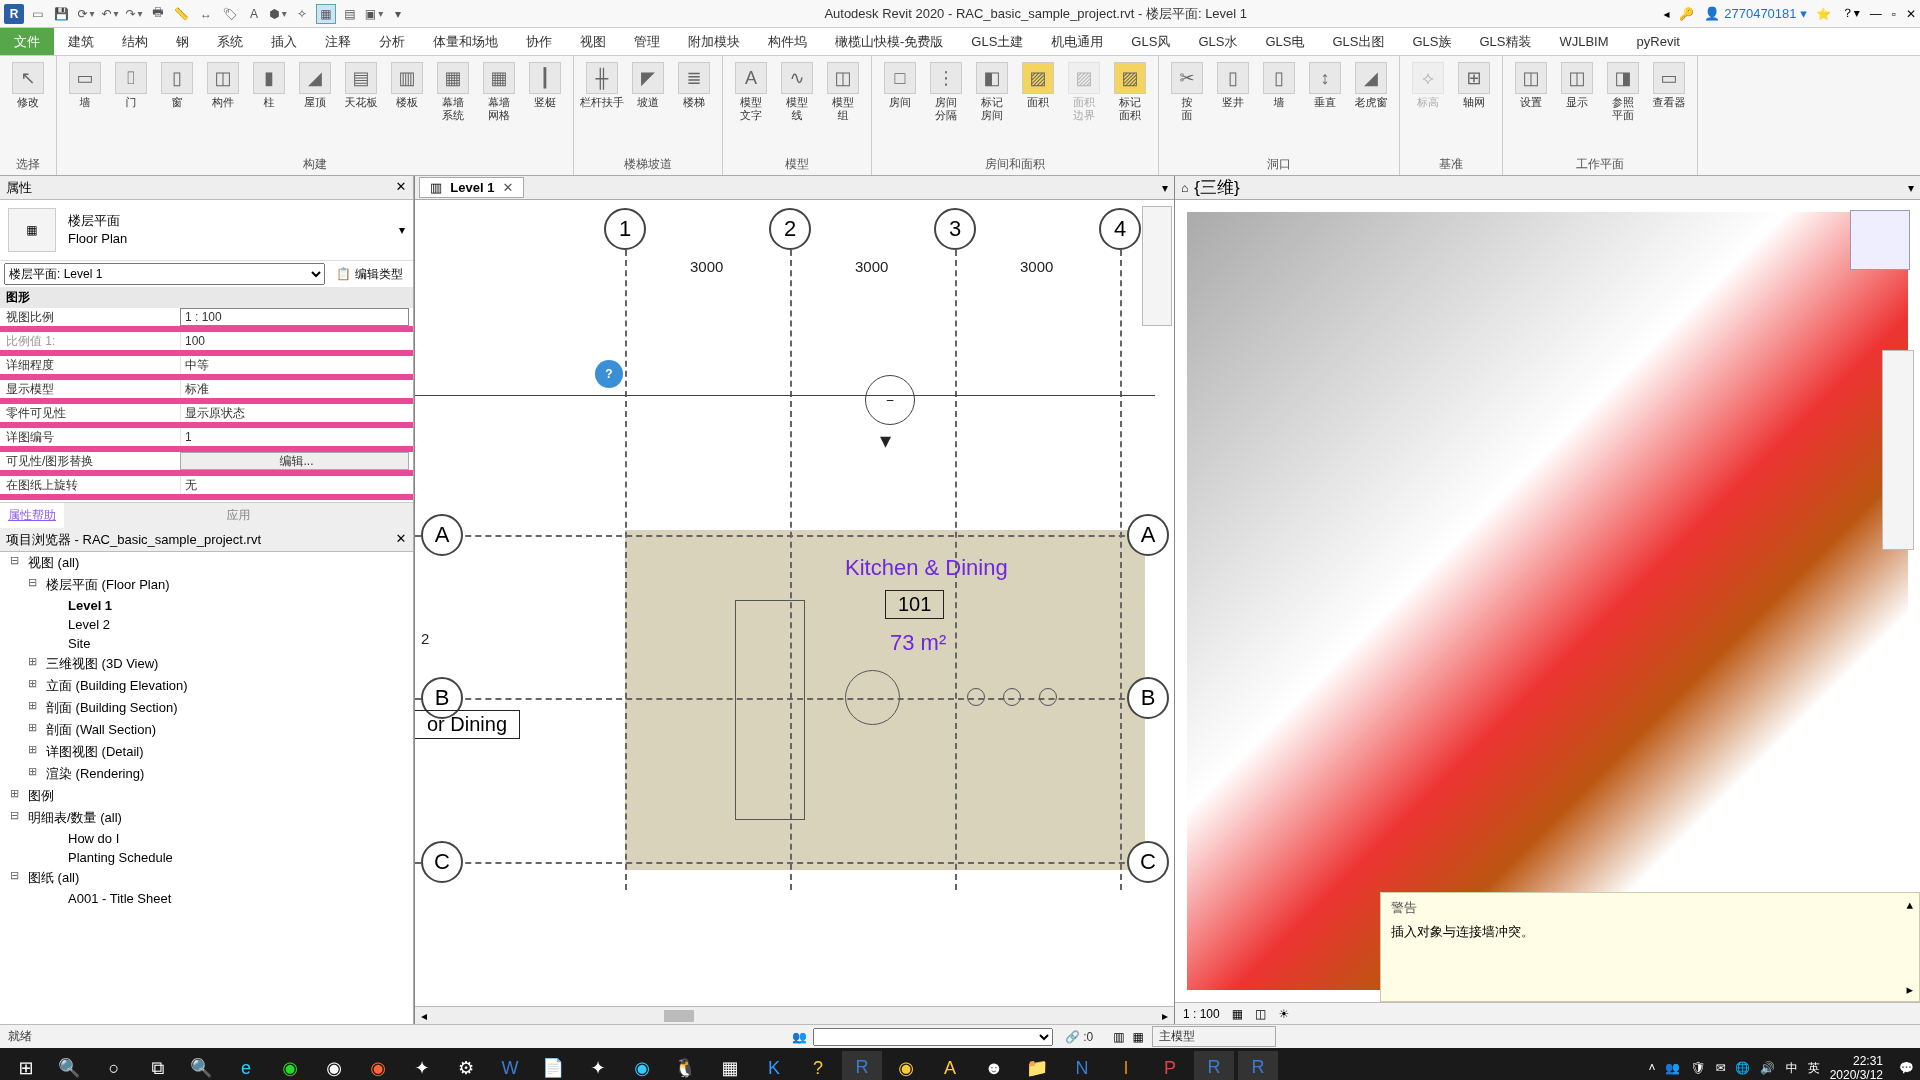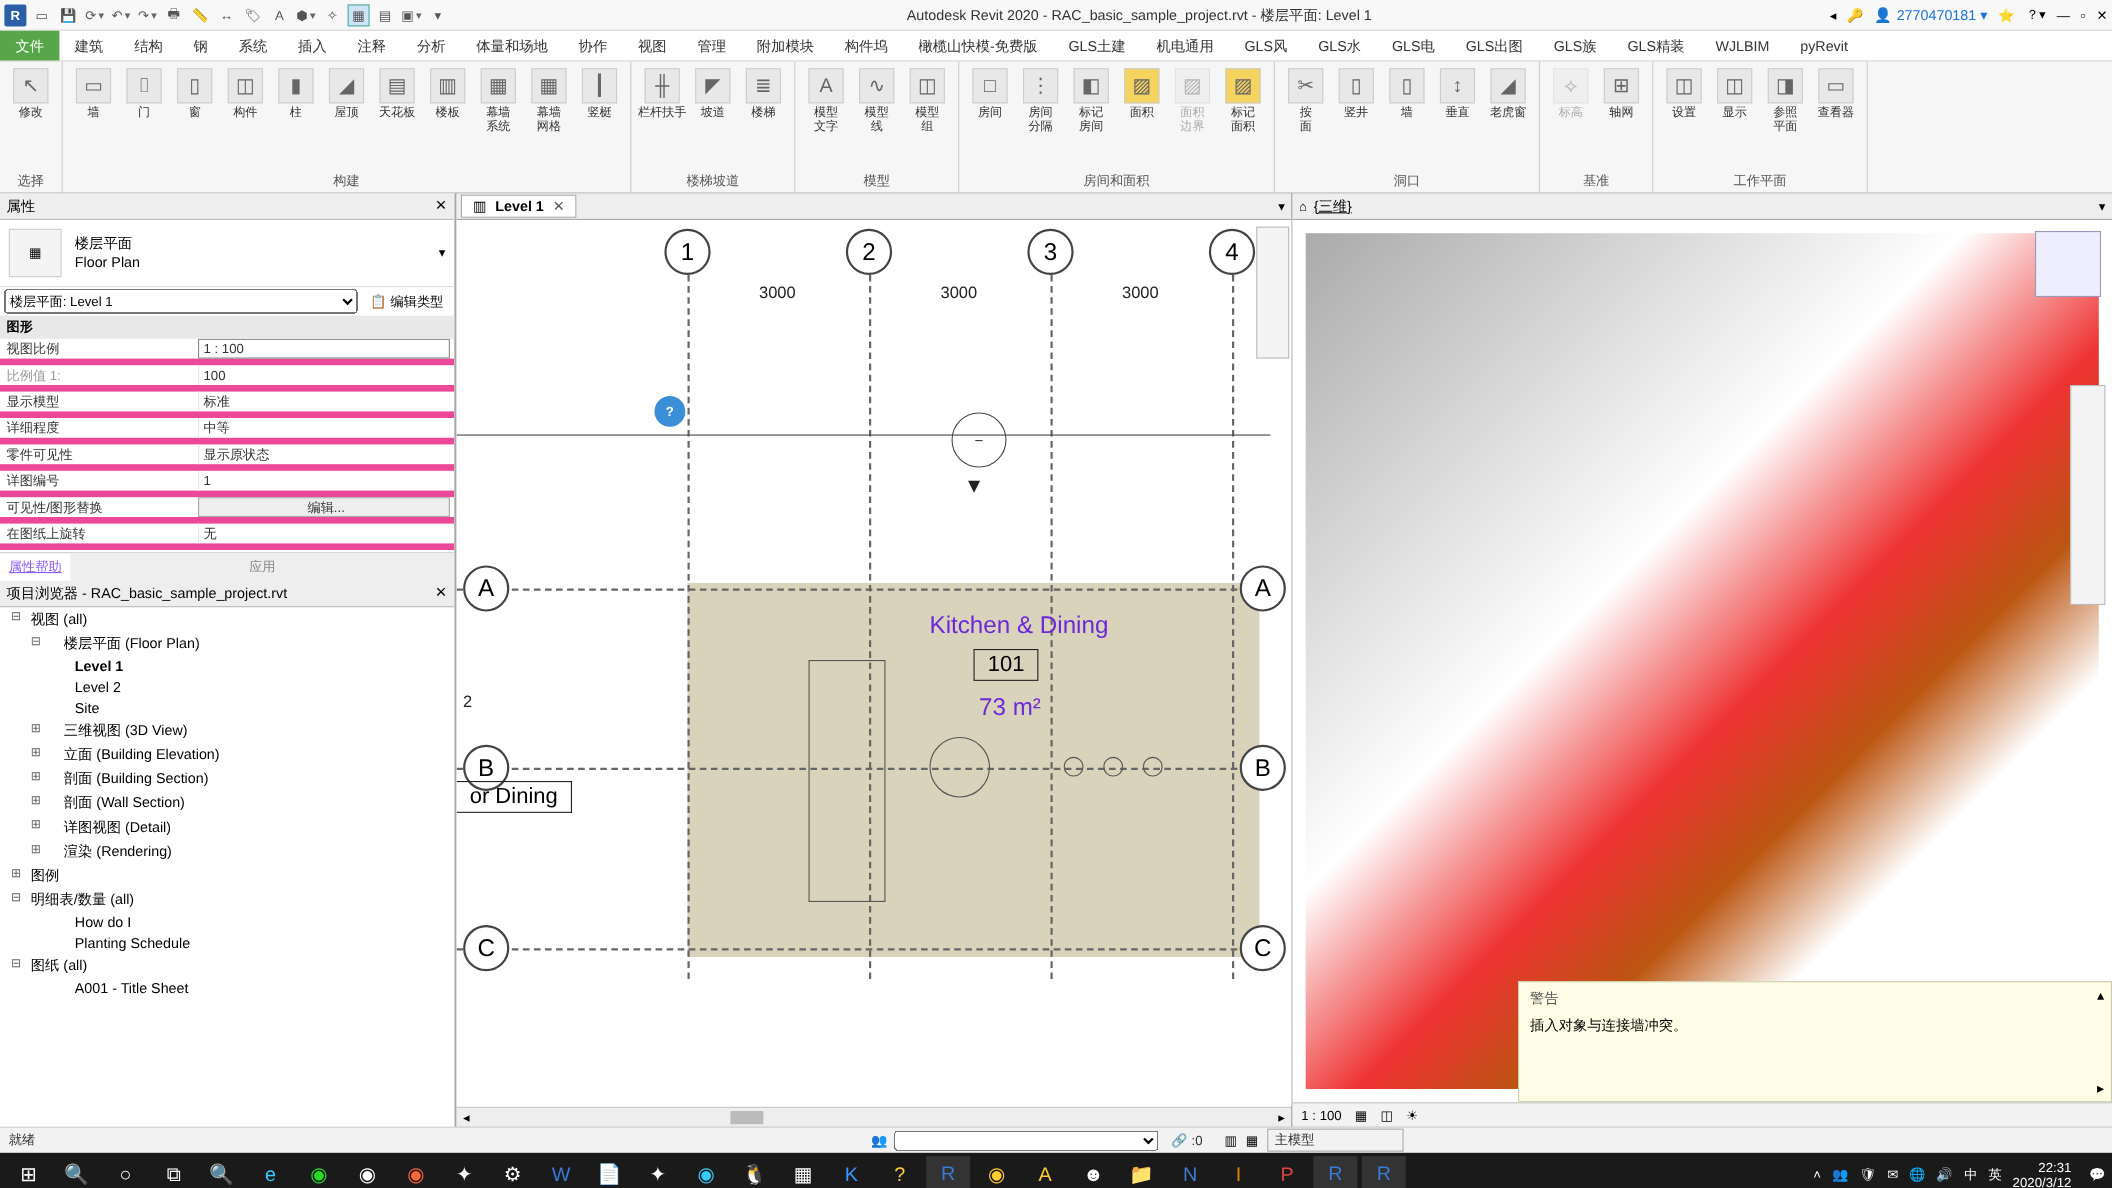--- a/index.html
+++ b/index.html
@@ -50,21 +50,21 @@
 .prow .v { flex: 1; font-size: 12px; color: #333; padding-left: 4px; border-left: 1px solid #e5e5e5; height: 100%; display:flex; align-items:center;}
 .prow .v.boxed { border: 1px solid #888; margin: 1px 4px 1px 0;}
 .prow.dim .k { color: #999;}
 .help-apply { display: flex; border-top: 1px solid #ccc;}
 .help-apply a { flex: 0 0 auto; color: #8b5cf6; padding: 4px 8px; text-decoration: underline; font-size:12px;}
 .help-apply .apply { flex:1; text-align:center; padding: 4px; color:#888; background:#eee;}
 
 
 .browser { flex: 1; overflow: auto; background:#fff;}
 .tree-item { padding: 2px 4px 2px 28px; font-size: 13px; cursor: pointer; white-space: nowrap; position:relative;}
-.tree-item.l1 { padding-left: 58px;}
+.tree-item.l1 { padding-left: 46px;}
 .tree-item.l2 { padding-left: 68px;}
 .tree-item.bold { font-weight: bold;}
 .tree-item::before { content:"⊞"; position:absolute; left:10px; color:#666; font-size:11px;}
 .tree-item.l1::before { left: 28px;}
 .tree-item.l2::before { content:""; }
 .tree-item.minus::before { content:"⊟";}
 .tree-item.none::before { content:"";}
 
 
 .canvases { flex:1; display:flex; }
@@ -385,26 +385,26 @@
     <div class="prop-grid" id="prop-grid" style="max-height:194px;">
         <div class="prow">
           <div class="k">视图比例</div>
           <div class="v boxed">1 : 100</div>
         </div>
         <div class="prow dim">
           <div class="k">比例值 1:</div>
           <div class="v">100</div>
         </div>
         <div class="prow">
+          <div class="k">详细程度</div>
+          <div class="v">中等</div>
+        </div>
+        <div class="prow">
           <div class="k">显示模型</div>
           <div class="v">标准</div>
-        </div>
-        <div class="prow">
-          <div class="k">详细程度</div>
-          <div class="v">中等</div>
         </div>
         <div class="prow">
           <div class="k">零件可见性</div>
           <div class="v">显示原状态</div>
         </div>
         <div class="prow">
           <div class="k">详图编号</div>
           <div class="v">1</div>
         </div>
         <div class="prow">
@@ -513,21 +513,21 @@
       <div class="scroll-h">
           <span style="padding:0 6px">◂</span>
           <div class="thumb"></div>
           <span style="margin-left:auto;padding:0 6px">▸</span>
         </div>
     </div>
 
     <div class="view view3d">
       <div class="view-tabbar">
         <span style="padding:0 6px">⌂</span>
-        <span style="font-size:13px;text-decoration:underline;">{三维}</span>
+        <span style="font-size:17px;">{三维}</span>
         <span style="margin-left:auto;padding:0 6px">▾</span>
       </div>
       <div class="canvas">
         <div class="iso-placeholder"></div>
 
         <div style="position:absolute;right:10px;top:10px;width:60px;height:60px;background:#eef;border:1px solid #99b;"></div>
 
         <div style="position:absolute;right:6px;top:150px;width:32px;height:200px;background:#f4f4f4;border:1px solid #bbb;"></div>
 
         <div class="warnbox">

